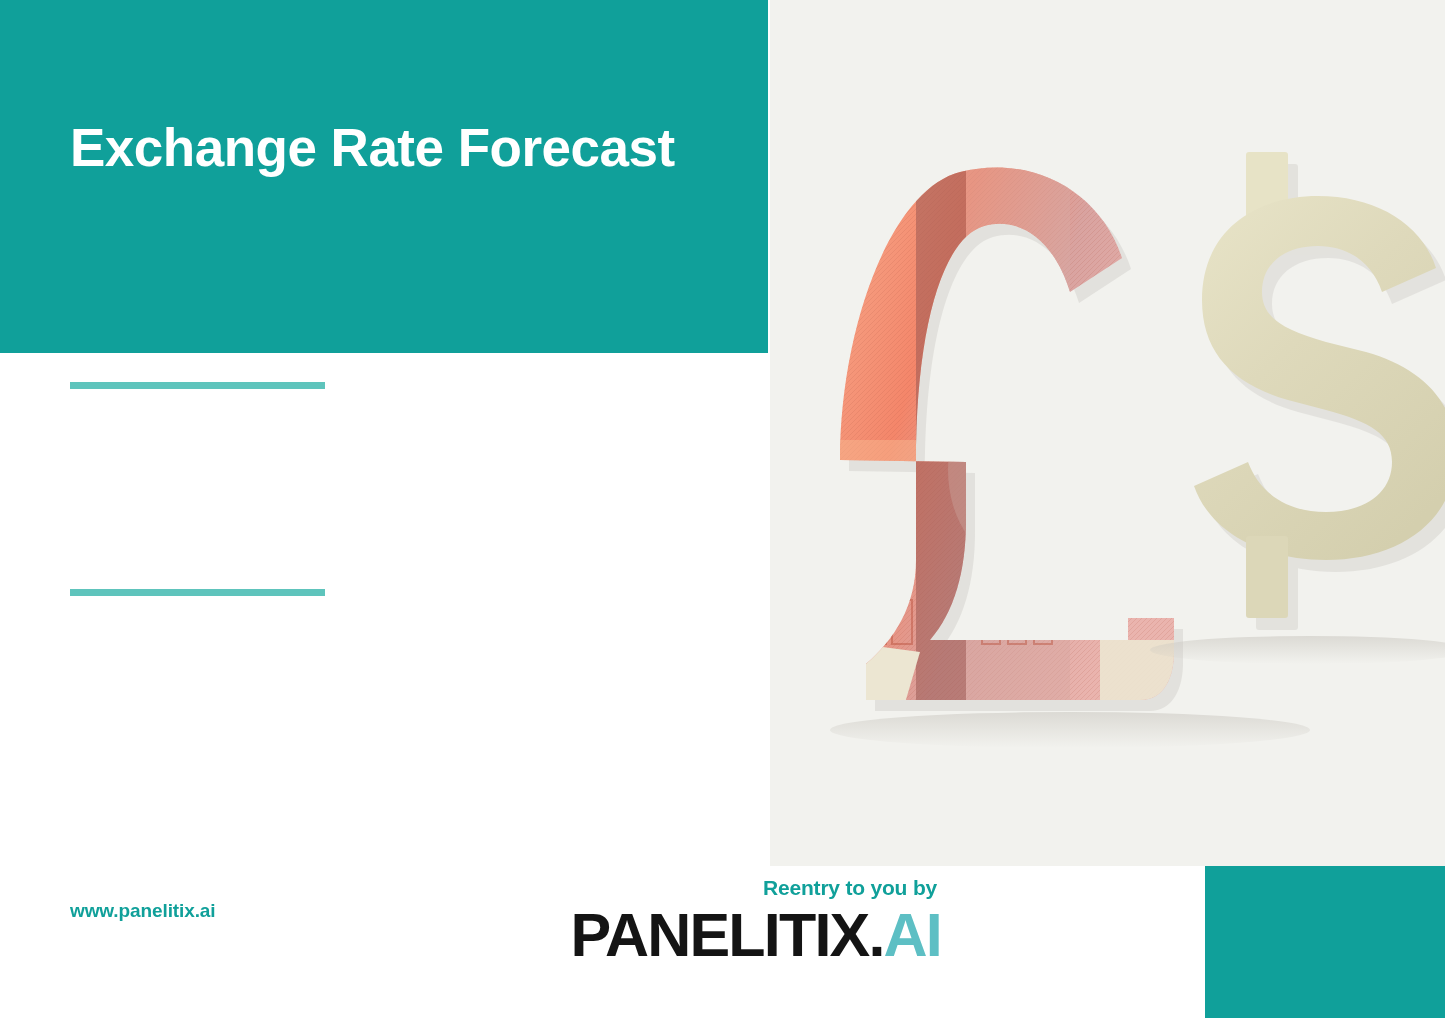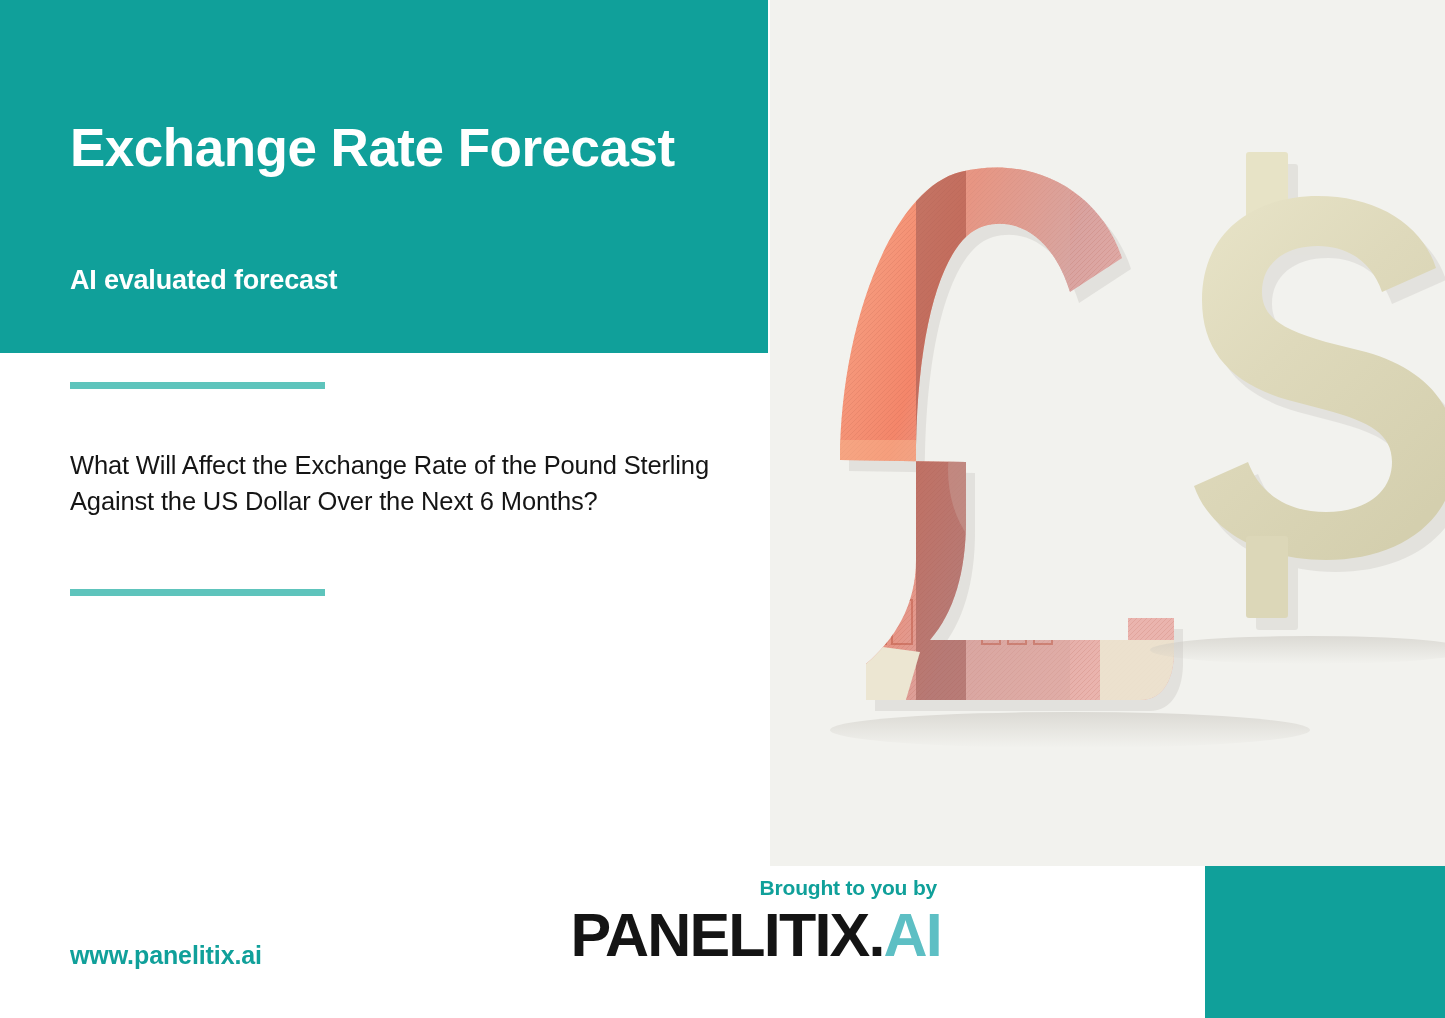--- a/index.html
+++ b/index.html
@@ -51,23 +51,23 @@
     position:absolute; left:70px; top:447px;
     width:660px;
     color:#151515;
     font-size:25.5px;
     font-weight:normal;
     line-height:1.42;
     letter-spacing:-0.15px;
   }
 
   .site-url {
-    position:absolute; left:70px; top:941px;
+    position:absolute; left:70px; top:900px;
     color:#10a09a;
-    font-size:25px;
+    font-size:19px;
     font-weight:bold;
     letter-spacing:-0.1px;
   }
 
   
   .photo-panel {
     position:absolute; left:770px; top:0;
     width:675px; height:866px;
     background:#efefec;
     overflow:hidden;
@@ -106,25 +106,23 @@
 </style>
 </head>
 <body>
 
 <div class="page">
 
   <div class="header-block"></div>
 
   <h1 class="page-title">Exchange Rate Forecast</h1>
 
-  <div class="page-subtitle">AI evaluated forecast</div>
 
   <div class="rule rule-top"></div>
 
-  <p class="lede">What Will Affect the Exchange Rate of the Pound Sterling Against the US Dollar Over the Next 6 Months?</p>
 
   <div class="rule rule-bottom"></div>
 
   <div class="site-url">www.panelitix.ai</div>
 
   <div class="photo-panel">
     <svg viewBox="0 0 675 866" preserveAspectRatio="xMidYMid slice">
       <defs>
         <linearGradient id="gPoundA" x1="0" y1="0" x2="1" y2="0.5">
           <stop offset="0" stop-color="#f6a98b"></stop>
@@ -280,19 +278,19 @@
           <text x="480" y="600" font-family="'Liberation Serif', serif" font-size="46" font-weight="bold" fill="#3a3a30" letter-spacing="2" transform="rotate(90 498 600)">30</text>
         </g>
       </g>
 
       <ellipse cx="300" cy="730" rx="240" ry="18" fill="url(#gShadow)"></ellipse>
       <ellipse cx="540" cy="650" rx="160" ry="14" fill="url(#gShadow)"></ellipse>
     </svg>
   </div>
 
   <div class="brand-lockup">
-    <div class="brand-kicker">Brought to you by</div>
+    <div class="brand-kicker">Reentry to you by</div>
     <div class="brand-wordmark"><span class="wm-dark">PANELITIX</span><span class="wm-dark">.</span><span class="wm-accent">AI</span></div>
   </div>
 
   <div class="corner-block"></div>
 
 </div>
 
 </body></html>

